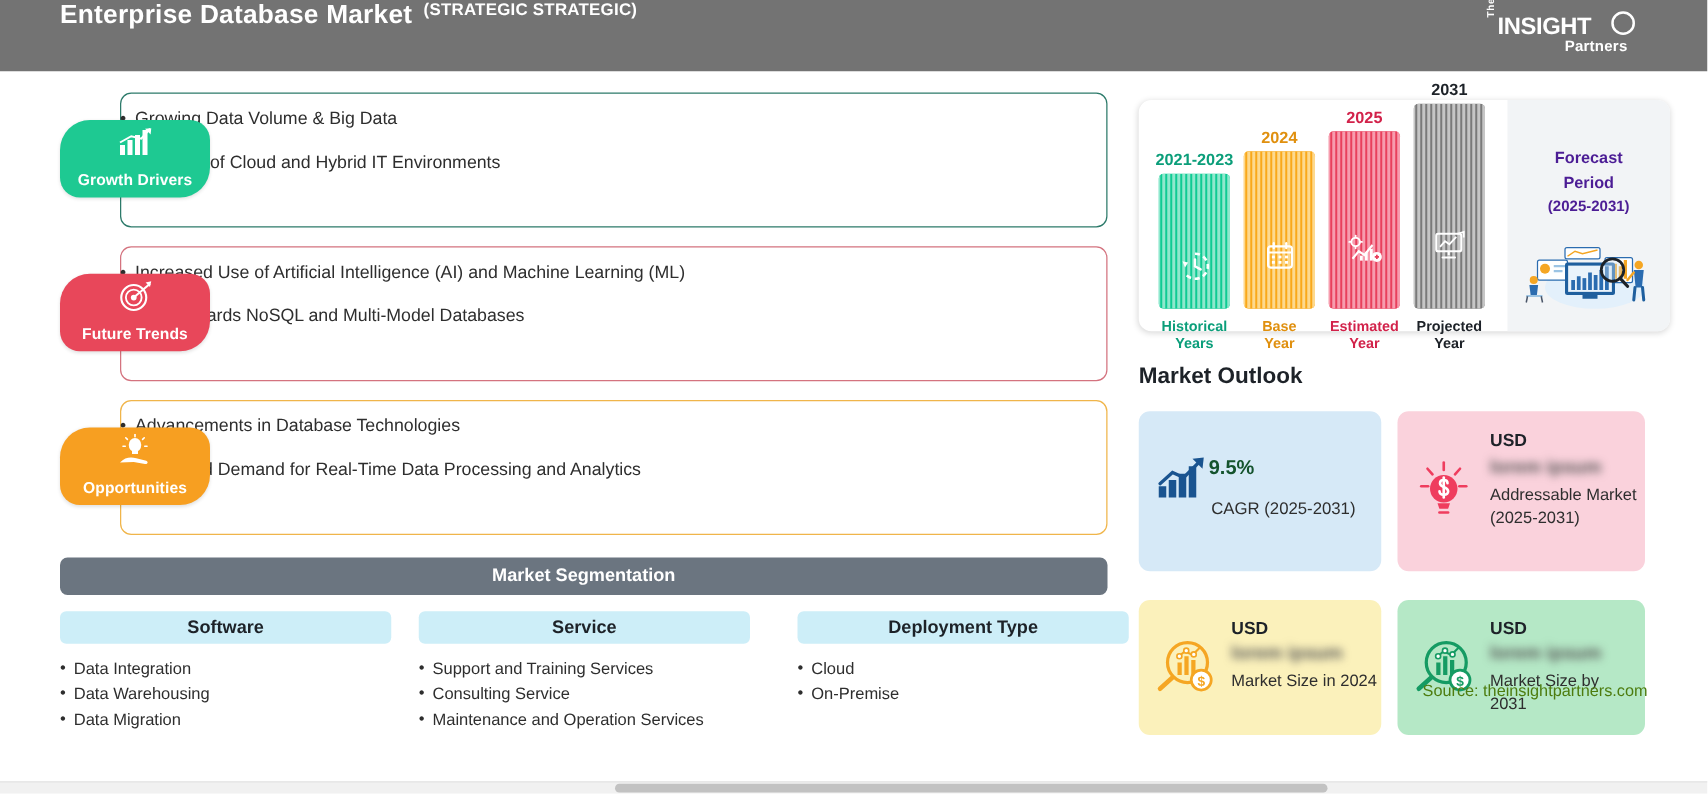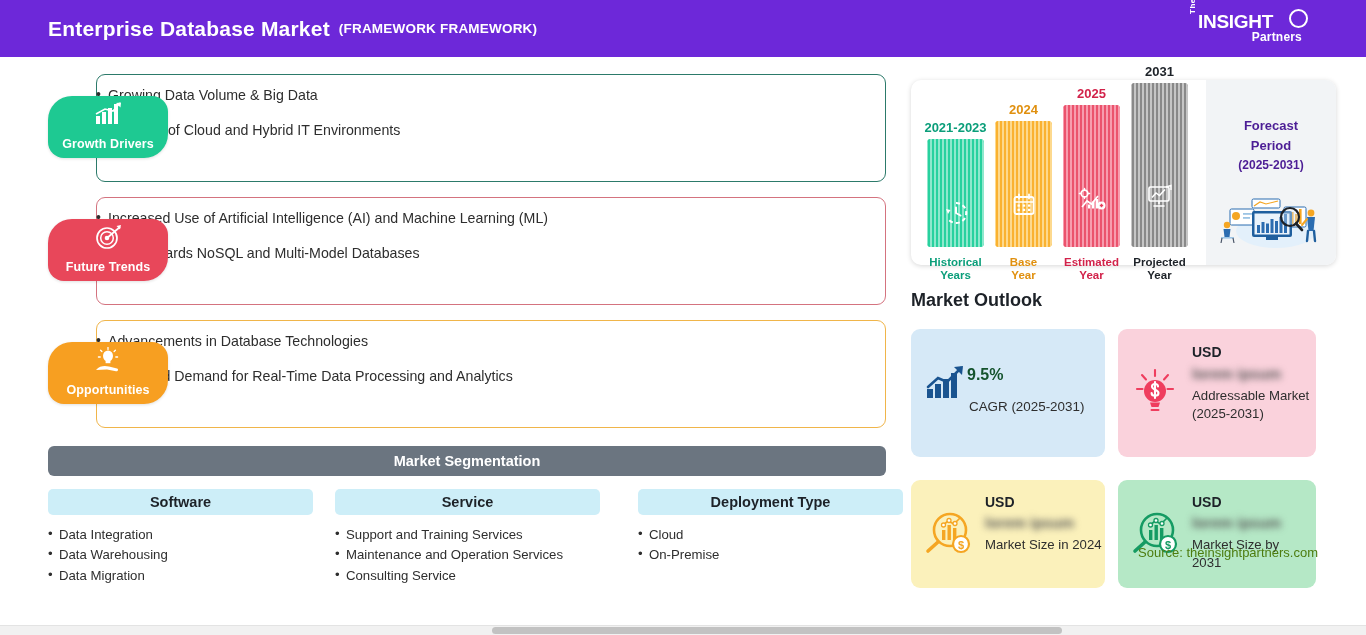--- a/index.html
+++ b/index.html
@@ -7,22 +7,22 @@
     width:1366px;height:635px;overflow:hidden;
     background:#ffffff;
     font-family:"Liberation Sans",sans-serif;
     color:#222;
   }
   .page{position:relative;width:1366px;height:635px;background:#fff;}
 
   
   .header{
     position:absolute;left:0;top:0;width:1366px;height:57px;
-    background:#6d28d9;
-    display:flex;align-items:center;
+    background:#737373;
+    display:flex;
   }
   .header-title{
     margin-left:48px;font-size:21px;font-weight:bold;color:#fff;letter-spacing:.2px;
   }
   .header-sub{
     margin-left:9px;font-size:13.5px;font-weight:bold;color:#ffffff;letter-spacing:.2px;
   }
   .logo{
     position:absolute;right:58px;top:9px;width:120px;height:40px;color:#fff;
   }
@@ -166,21 +166,21 @@
   .sbtrack{position:absolute;left:0;bottom:0;width:1366px;height:9px;background:#f1f1f1;border-top:1px solid #e3e3e3;}
   .sbthumb{position:absolute;left:492px;bottom:1px;width:570px;height:7px;background:#c2c2c2;border-radius:4px;}
 </style>
 </head>
 <body>
 
 <div class="page">
 
   <div class="header">
     <div class="header-title">Enterprise Database Market</div>
-    <div class="header-sub">(FRAMEWORK FRAMEWORK)</div>
+    <div class="header-sub">(STRATEGIC STRATEGIC)</div>
     <div class="logo">
       <div class="logo-the">The</div>
       <div class="logo-main">INSIGHT</div>
       <div class="logo-bub"></div>
       <div class="logo-part">Partners</div>
     </div>
   </div>
 
   <div class="left">
 
@@ -255,22 +255,22 @@
         <div class="segitems">
           <div class="si">Data Integration</div>
           <div class="si">Data Warehousing</div>
           <div class="si">Data Migration</div>
         </div>
       </div>
       <div class="segcol c1">
         <div class="seghd">Service</div>
         <div class="segitems">
           <div class="si">Support and Training Services</div>
+          <div class="si">Consulting Service</div>
           <div class="si">Maintenance and Operation Services</div>
-          <div class="si">Consulting Service</div>
         </div>
       </div>
       <div class="segcol c2">
         <div class="seghd">Deployment Type</div>
         <div class="segitems">
           <div class="si">Cloud</div>
           <div class="si">On-Premise</div>
         </div>
       </div>
     </div>

